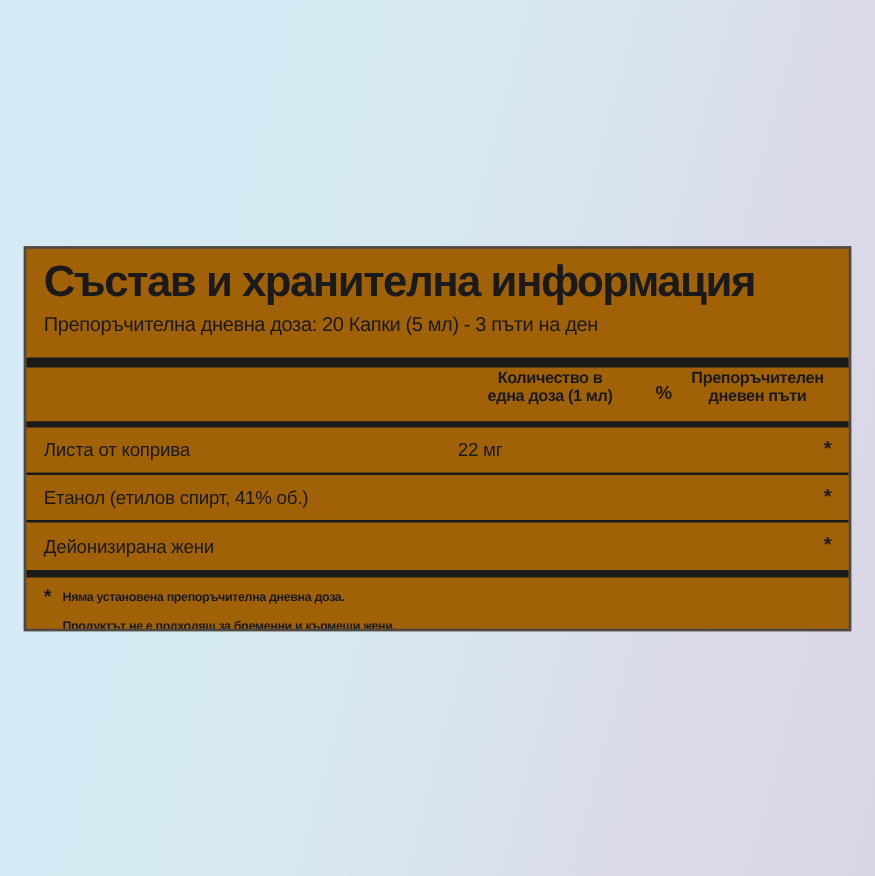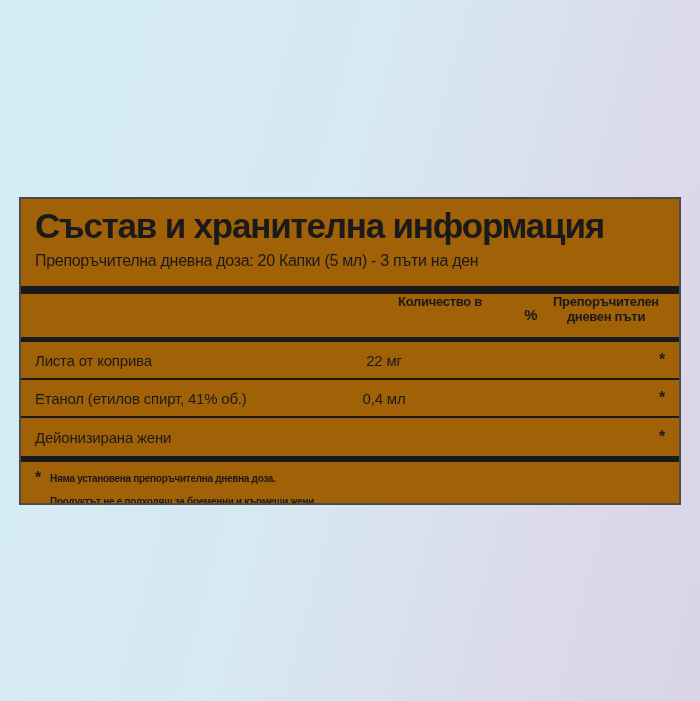--- a/index.html
+++ b/index.html
@@ -101,20 +101,21 @@
       <div>Препоръчителна дневна доза: 20 Капки (5 мл) - 3 пъти на ден</div>
     </div>
   </div>
 
   <div class="bar bar-thick"></div>
 
   <div class="header-row">
     <div class="col-name"></div>
     <div class="col-amount hdr-text">
       <span class="hdr-line">Количество в</span>
+      <span class="hdr-line">една доза (1 мл)</span>
     </div>
     <div class="col-pct">
       <span class="pct-sign">%</span>
     </div>
     <div class="col-daily hdr-text">
       <span class="hdr-line">Препоръчителен</span>
       <span class="hdr-line">дневен пъти</span>
     </div>
   </div>
 
@@ -122,21 +123,20 @@
 
   <div class="data-row row-sep">
     <div class="col-name">Листа от коприва</div>
     <div class="col-amount">22 мг</div>
     <div class="col-pct"></div>
     <div class="col-daily">*</div>
   </div>
 
   <div class="data-row row-sep">
     <div class="col-name">Етанол (етилов спирт, 41% об.)</div>
-    <div class="col-amount">0,4 мл</div>
     <div class="col-pct"></div>
     <div class="col-daily">*</div>
   </div>
 
   <div class="data-row">
     <div class="col-name">Дейонизирана жени</div>
     <div class="col-pct"></div>
     <div class="col-daily">*</div>
   </div>
 

